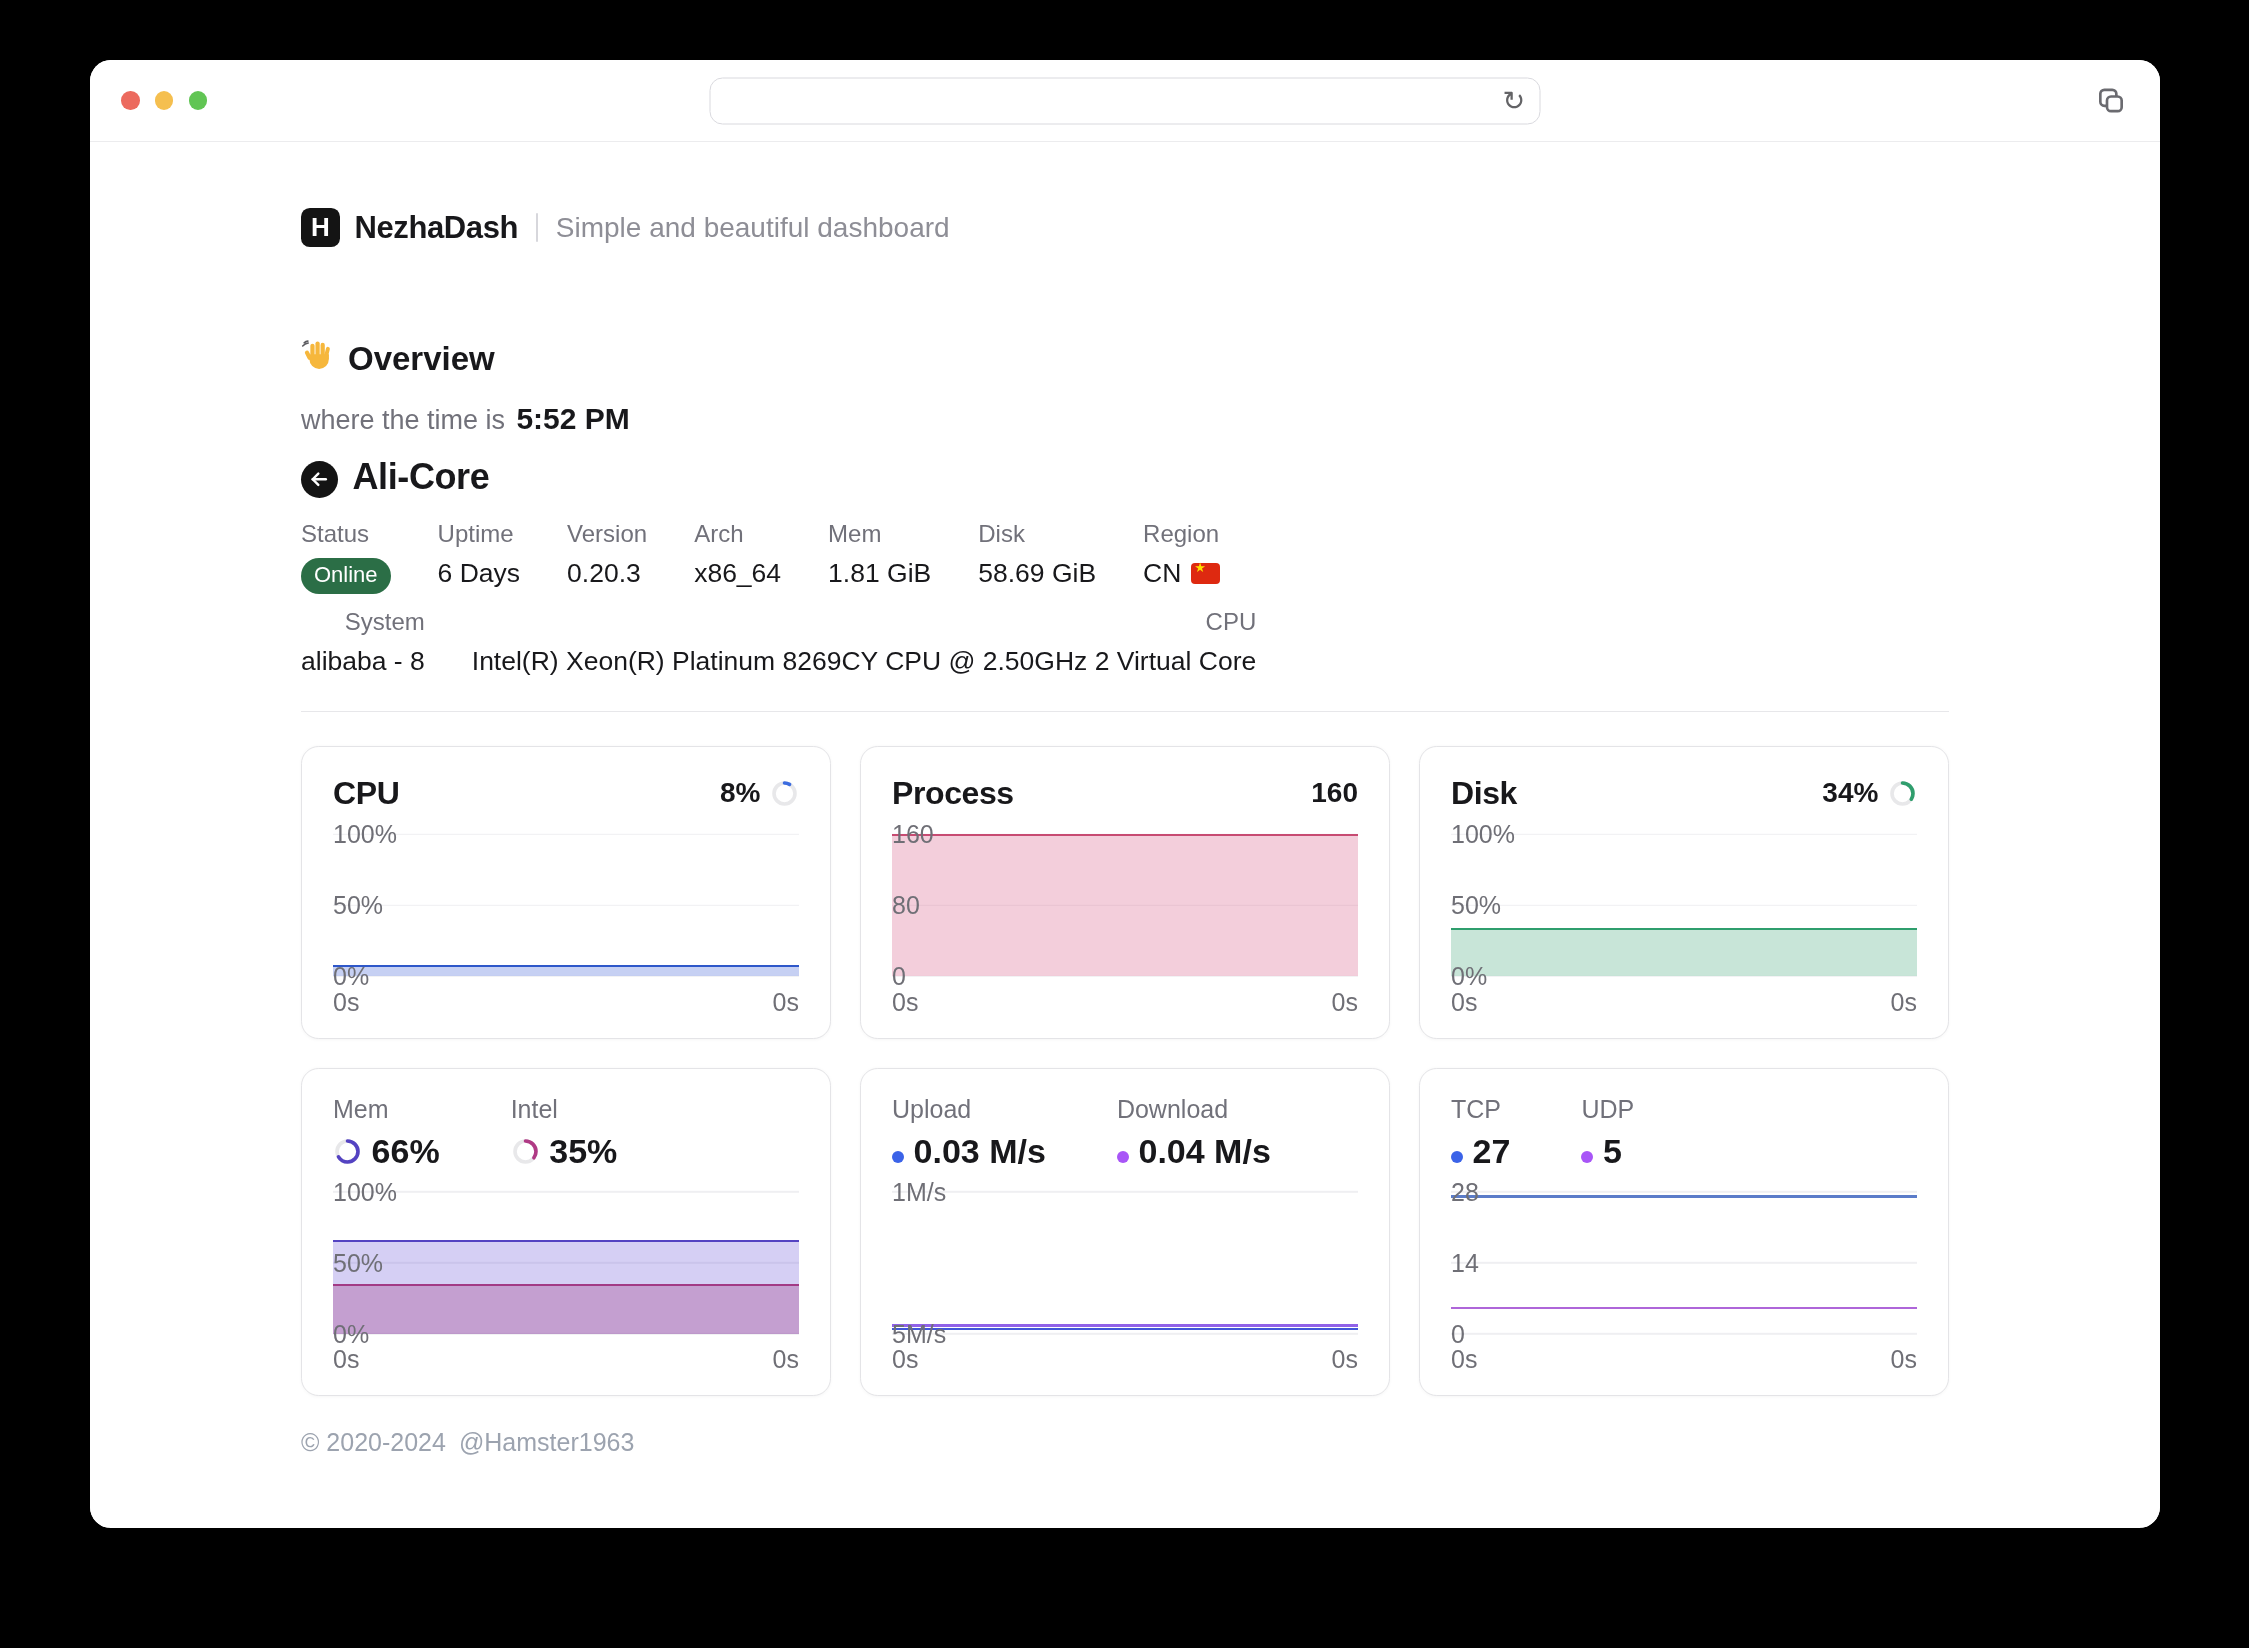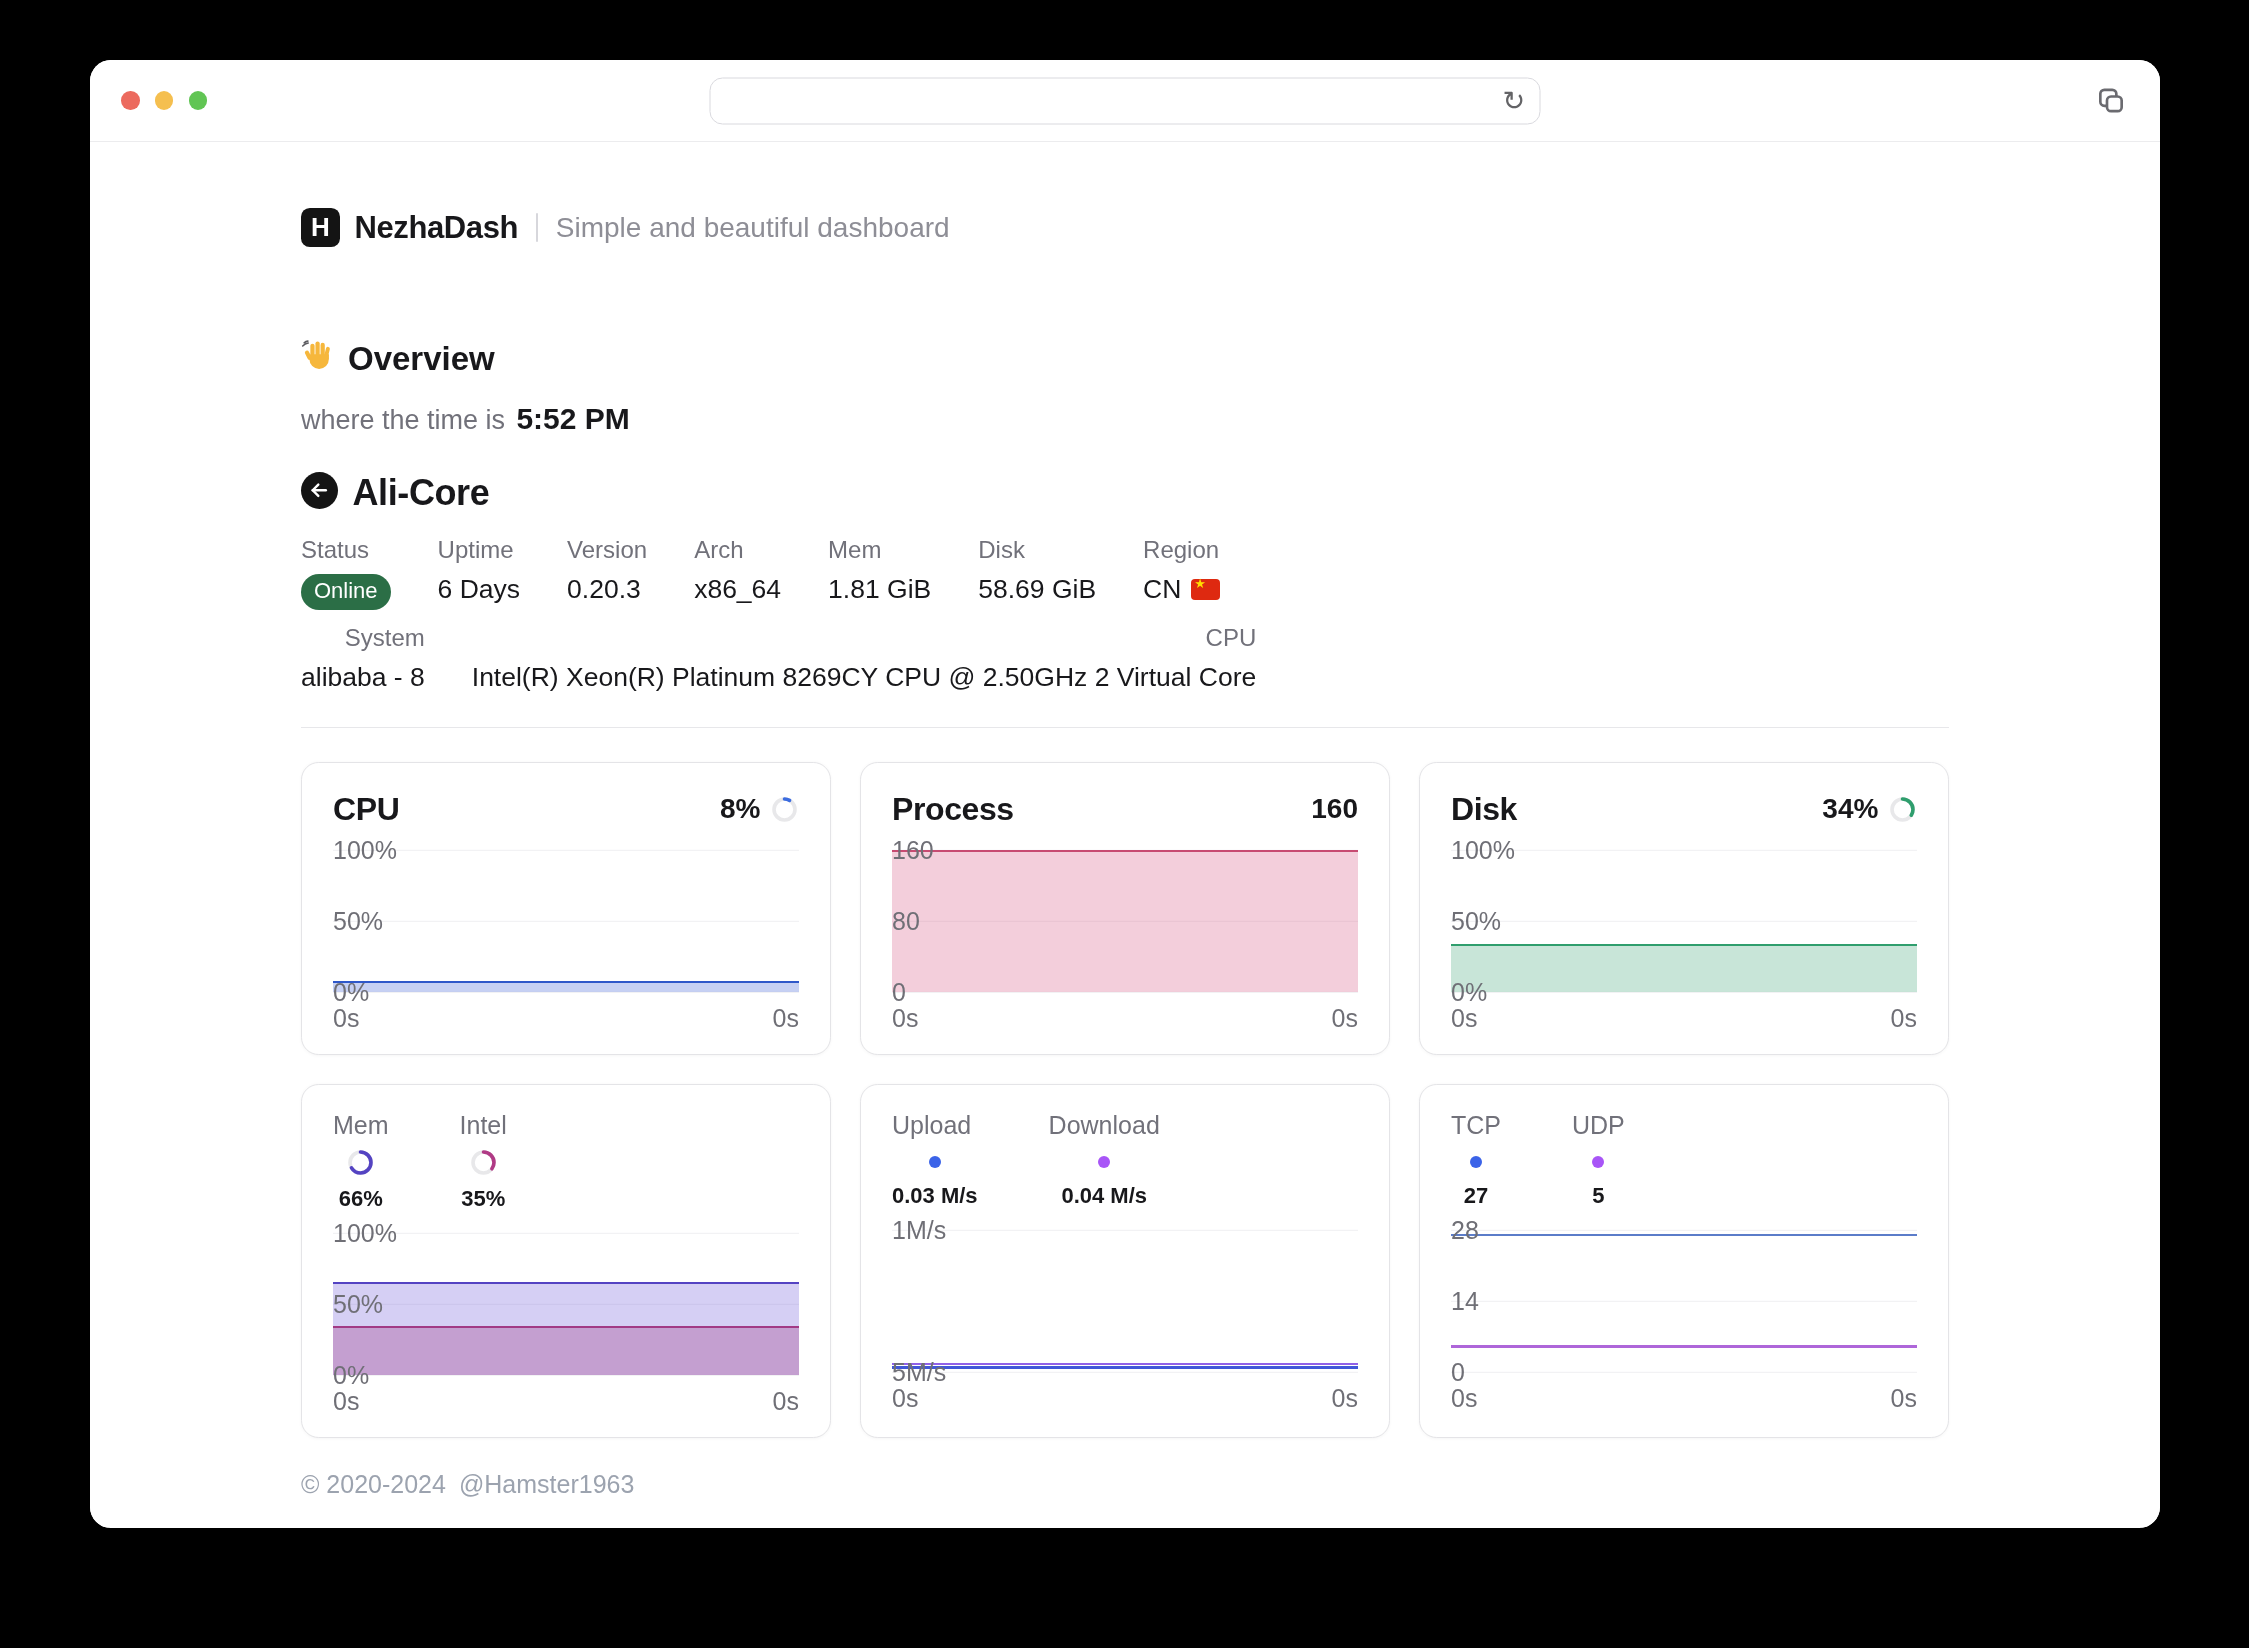--- a/index.html
+++ b/index.html
@@ -29,21 +29,21 @@
   .coffee{font-size:27px;color:#8e8e96;}
   .lang-btn{font-size:27px;font-weight:500;color:#18181b;background:#fff;border:1.6px solid #e4e4e7;border-radius:803px;padding:12px 26px;line-height:1;}
   .theme-btn{width:53px;height:53px;border-radius:50%;border:1.6px solid #e4e4e7;background:#fff;display:flex;align-items:center;justify-content:center;}
   
   .overview{margin-top:88px;}
   .overview-title{display:flex;align-items:center;gap:13px;font-size:33px;font-weight:bold;line-height:1.1;}
   .time-line{margin-top:11.3px;display:flex;align-items:baseline;gap:11.3px;}
   .time-prefix{font-size:27px;color:#71717a;margin-top:14px;}
   .time-value{font-size:30px;font-weight:600;color:#18181b;}
   
-  .server-head{margin-top:36px;display:flex;align-items:flex-start;gap:14.5px;}
+  .server-head{margin-top:20px;display:flex;align-items:flex-end;gap:14.5px;}
   .back-btn{width:37px;height:37px;border-radius:50%;background:#141414;display:flex;align-items:center;justify-content:center;}
   .server-name{font-size:36px;font-weight:bold;letter-spacing:-0.4px;}
   
   .info-row{display:flex;gap:47px;margin-top:22.5px;align-items:flex-start;}
   .info-row.second{margin-top:14.5px;text-align:right;}
   .f-label{font-size:24px;color:#71717a;margin-bottom:9.6px;}
   .f-value{font-size:26.5px;color:#18181b;display:flex;align-items:center;gap:9.6px;}
   .badge{background:#2b6e46;color:#fff;font-size:22px;padding:4.8px 13px;border-radius:803px;line-height:1.2;display:inline-block;}
   .flag{display:inline-block;width:29px;height:21px;background:#de2910;border-radius:4px;position:relative;}
   .flag::after{content:"★";position:absolute;left:3.2px;top:-3.2px;color:#ffde00;font-size:13px;}
@@ -55,21 +55,21 @@
   .tab.active{background:#fff;font-weight:600;color:#18181b;box-shadow:0 2.4px 8px rgba(0,0,0,0.12);}
   .tab.inactive{color:#9b9ba3;}
   
   .grid{margin-top:34px;display:grid;grid-template-columns:repeat(3,1fr);gap:29px;}
   .card{background:#fff;border:1.6px solid #e4e4e7;border-radius:17.7px;padding:26px 31px 21px;box-shadow:0 0.8px 3.2px rgba(0,0,0,0.04);}
   .card-head{display:flex;align-items:center;justify-content:space-between;height:40px;}
   .card-title{font-size:32px;font-weight:bold;margin:0;letter-spacing:-0.4px;}
   .head-val{display:flex;align-items:center;gap:9.6px;font-size:28px;font-weight:600;}
   .stats-head{display:flex;gap:71px;}
   .stat-label{font-size:25px;color:#71717a;}
-  .stat-val{margin-top:8px;display:flex;align-items:center;gap:9.6px;font-size:22px;font-weight:600;flex-direction:column;}
+  .stat-val{margin-top:8px;display:flex;align-items:center;gap:9.6px;font-size:34px;font-weight:600;}
   .dot{width:12px;height:12px;border-radius:50%;display:inline-block;}
   
   .plot{position:relative;height:142px;margin-top:21px;}
   .gridline{position:absolute;left:0;right:0;height:1.6px;background:#efeff2;transform:translateY(50%);z-index:0;}
   .tick{position:absolute;left:0;transform:translateY(50%);font-size:25px;color:#6f6f76;z-index:3;line-height:1;}
   .area{position:absolute;left:0;right:0;bottom:0;z-index:1;}
   .vline{position:absolute;left:0;right:0;height:2.4px;z-index:2;}
   .xaxis{display:flex;justify-content:space-between;margin-top:11.3px;font-size:25px;color:#6f6f76;}
   
   .footer{margin-top:32px;padding-bottom:19.3px;}

